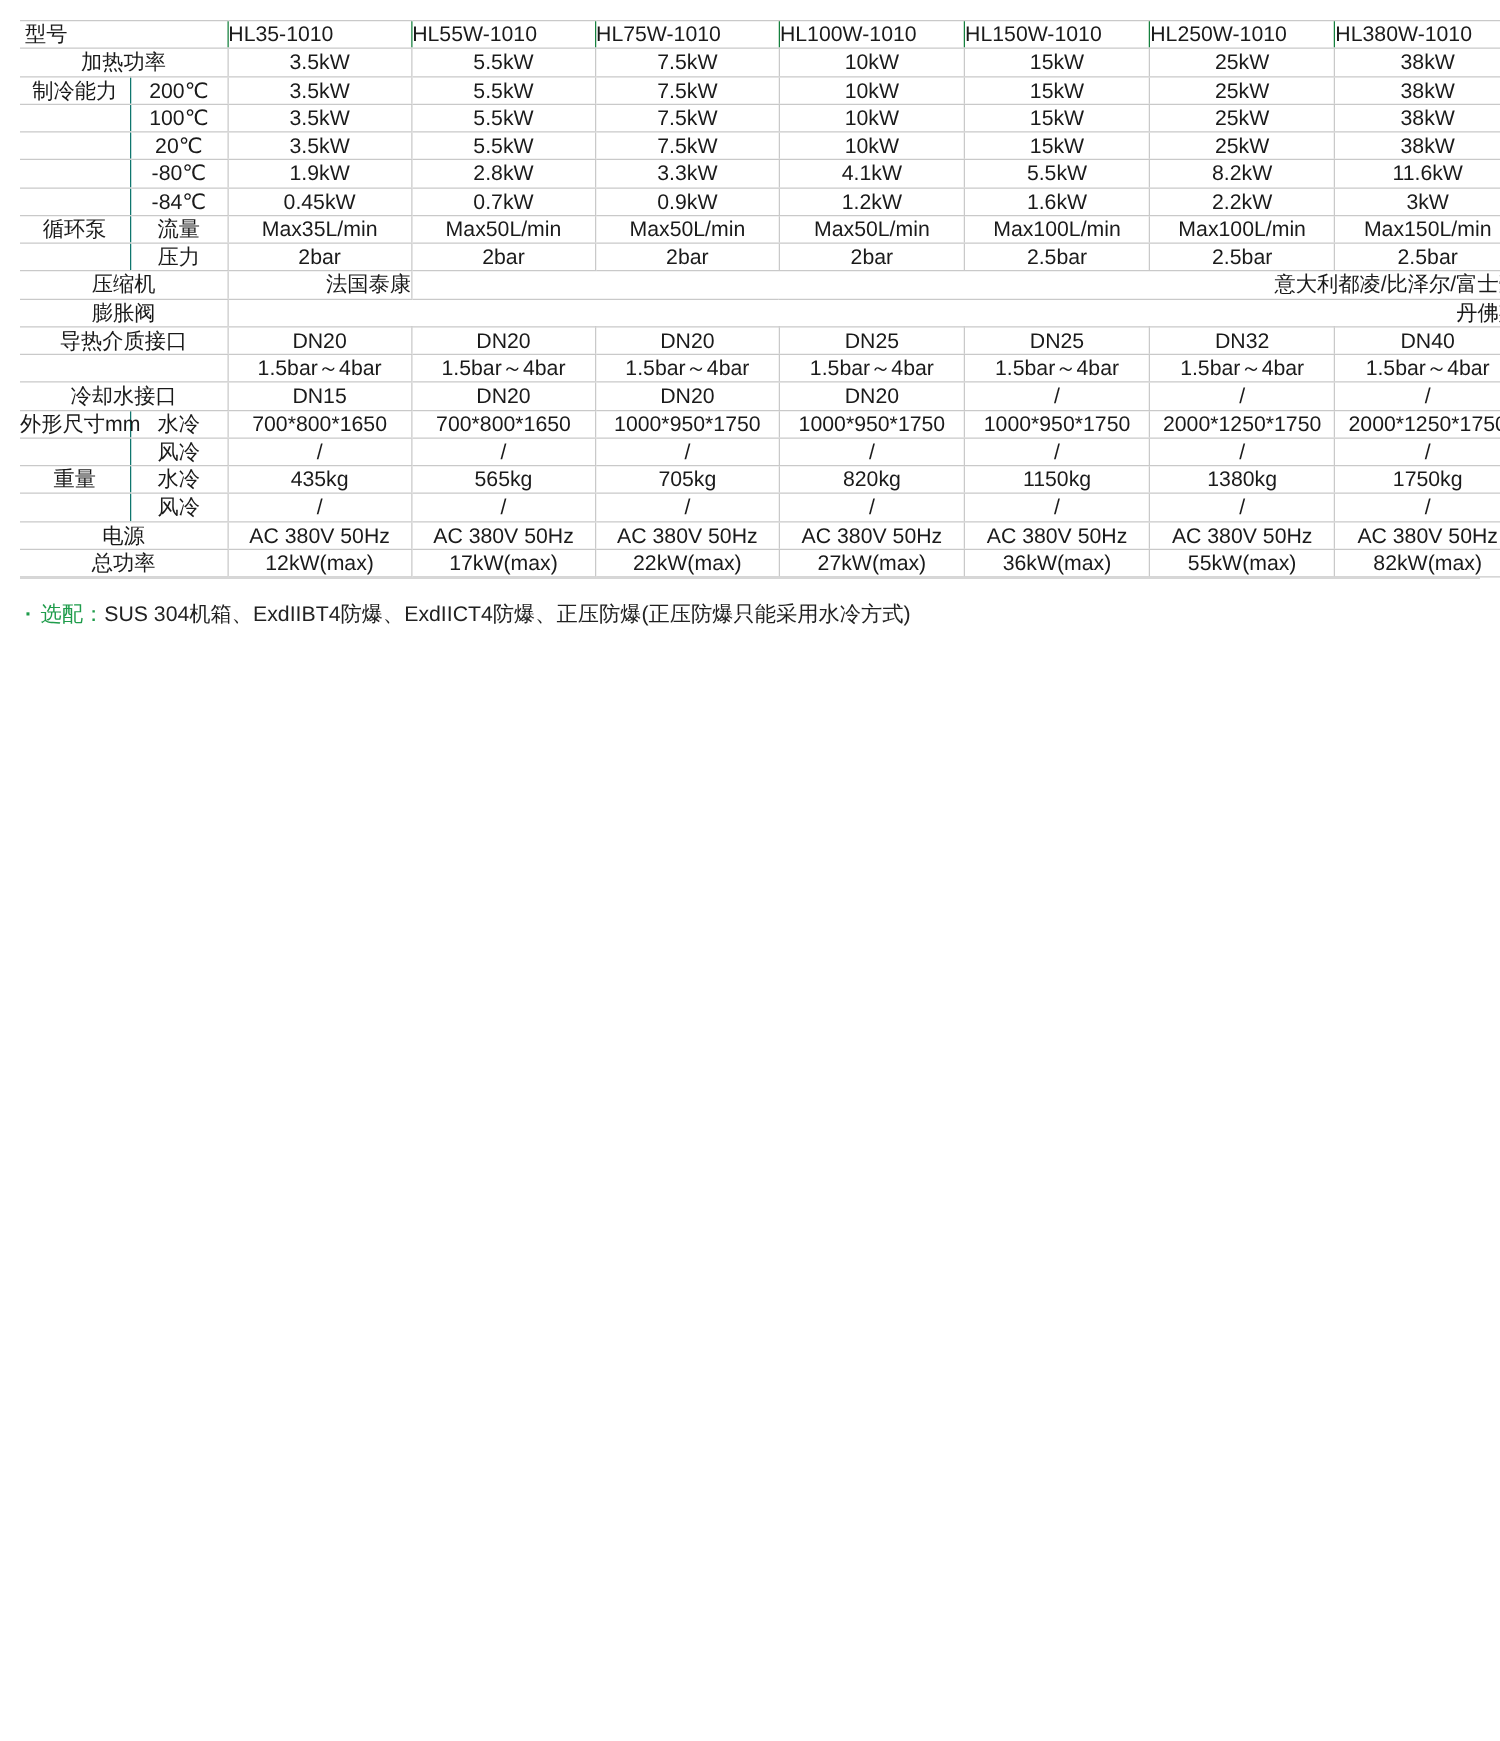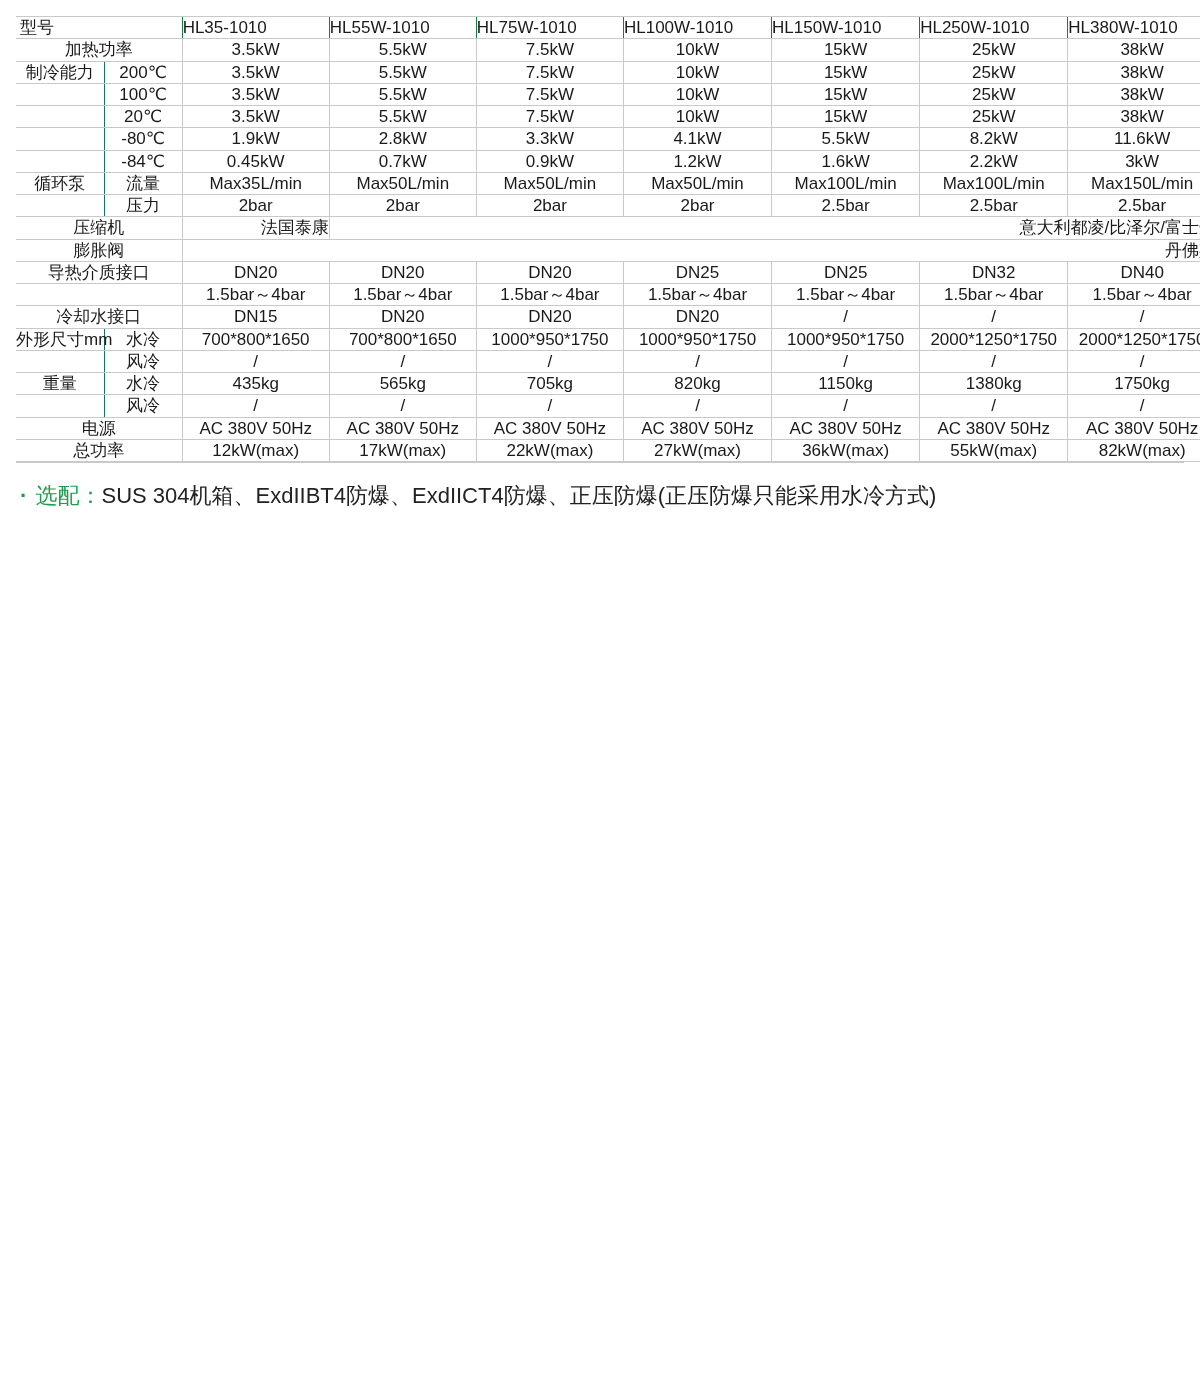--- a/index.html
+++ b/index.html
@@ -73,21 +73,21 @@
   }
   .row-top-none td { border-top: none; }
   .span-merge {
     text-align: right;
     font-size: 17px;
     padding: 14px 2px;
     border-left: 1px solid #c9c9c9;
   }
   .footnote {
     padding: 16px 4px 10px 4px;
-    font-size: 22px;
+    font-size: 17px;
     color: #222;
     border-top: 1px solid #c9c9c9;
     line-height: 1.5;
   }
   .footnote .dot {
     color: #1f9c4b;
     font-weight: bold;
     margin-right: 2px;
   }
   .footnote .optkey {

